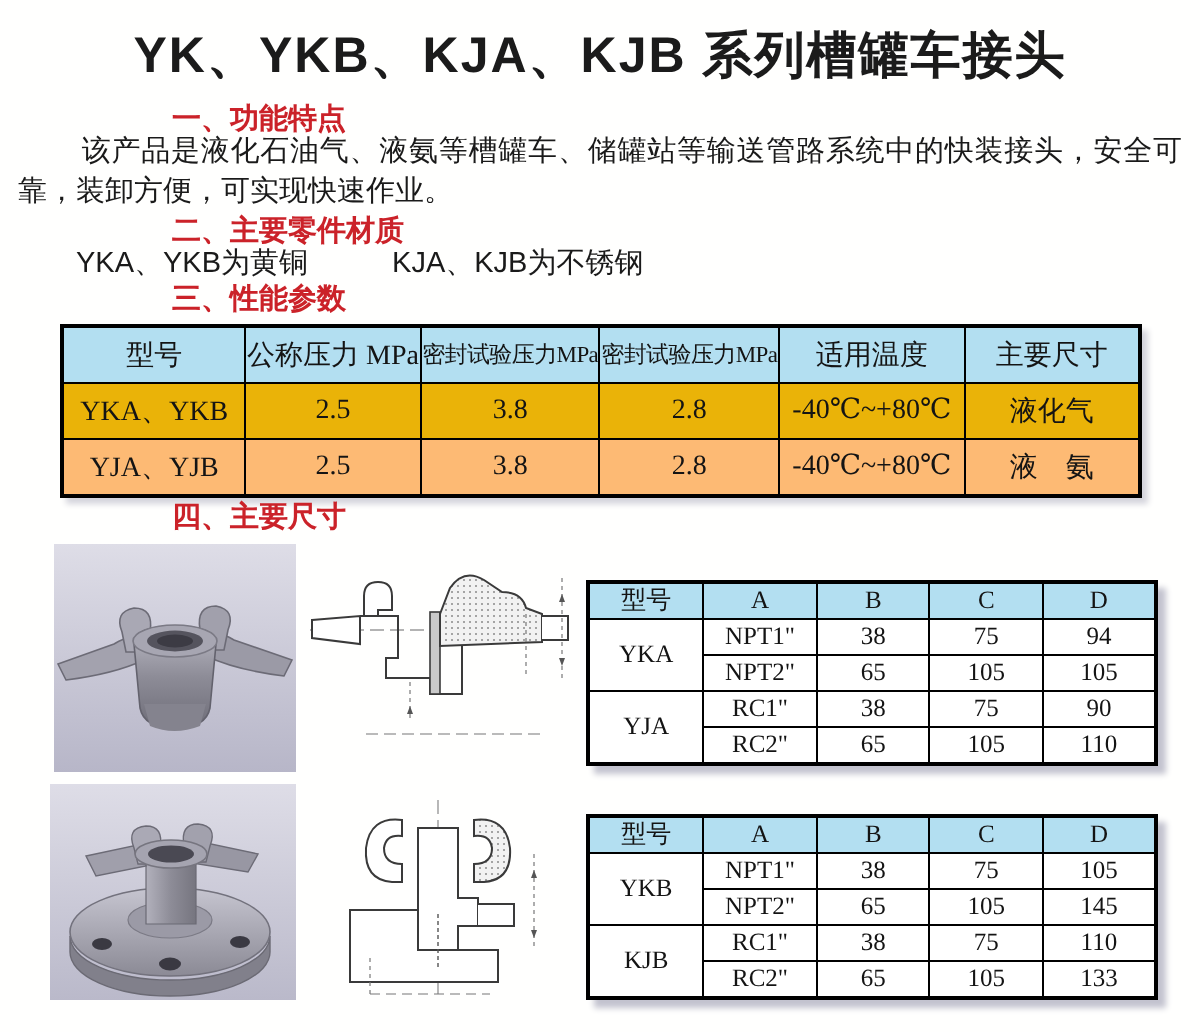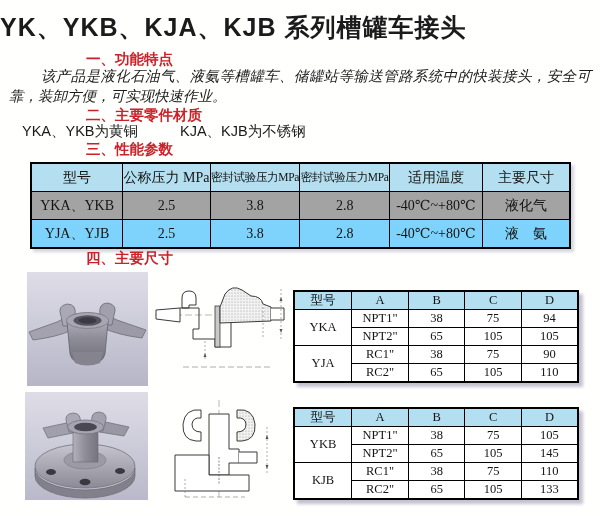--- a/index.html
+++ b/index.html
@@ -1,45 +1,45 @@
 <!DOCTYPE html>
 <html><head>
 <meta charset="utf-8">
 <style>
   html,body{margin:0;padding:0;background:#ffffff;}
   .page{
     position:relative;width:600px;height:516px;overflow:hidden;
     background:#fffffe;font-family:"Liberation Sans","DejaVu Sans",sans-serif;color:#141414;
   }
   .title{
-    position:absolute;top:11px;left:0;width:100%;text-align:left;
+    position:absolute;top:11px;left:0;width:100%;text-align:center;
     font-size:25px;font-weight:bold;letter-spacing:1px;color:#1b1b1b;
   }
   .sec-h{
     position:absolute;left:38px;color:#cb2229;font-weight:bold;font-size:14.5px;white-space:nowrap;margin-left:48px;
   }
   .h1{top:50px}.h2{top:106px}.h3{top:140px}.h4{top:249px}
   .para{
     position:absolute;top:67px;left:9px;width:582px;font-size:14.5px;line-height:19.5px;
-    text-indent:2.2em;text-align:justify;color:#1a1a1a;font-style:italic;
+    text-indent:2.2em;text-align:justify;color:#1a1a1a;
   }
   .materials{
-    position:absolute;top:122px;left:22px;font-size:14.5px;color:#1a1a1a;white-space:nowrap;
+    position:absolute;top:122px;left:38px;font-size:14.5px;color:#1a1a1a;white-space:nowrap;
   }
   .materials .gap{display:inline-block;width:42px;}
   table{border-collapse:collapse;font-family:"Liberation Serif","DejaVu Serif",serif;}
   th,td{border:1px solid #000;text-align:center;vertical-align:middle;font-weight:normal;padding:0;}
   .ptable{
     position:absolute;left:30px;top:162px;width:541px;border:2px solid #000;
     box-shadow:3px 3px 3px #d4d4dc;
   }
   .ptable th{background:#b3dff1;height:27px;font-size:14px;}
-  .ptable td{height:27px;font-size:14px;background:#a3a3a3;}
+  .ptable td{height:27px;font-size:14px;background:#eab308;}
   .ptable .th-sm{font-size:11.5px;letter-spacing:-0.3px;}
-  .row-yellow td{background:#7dd3fc;}
+  .row-yellow td{background:#fdba74;}
   .dtable{
     position:absolute;width:286px;border:2px solid #000;box-shadow:4px 4px 3px #c3c3cf;
   }
   .dtable th{background:#b3dff1;height:17px;font-size:12.5px;}
   .dtable td{height:17px;font-size:12.5px;background:#ffffff;}
   .dtable-a{left:293px;top:290px;}
   .dtable-b{left:293px;top:407px;}
   .dlabel{
     position:absolute;left:294px;font-family:"Liberation Serif",serif;font-size:13px;color:#222;margin-top:24px;
   }

